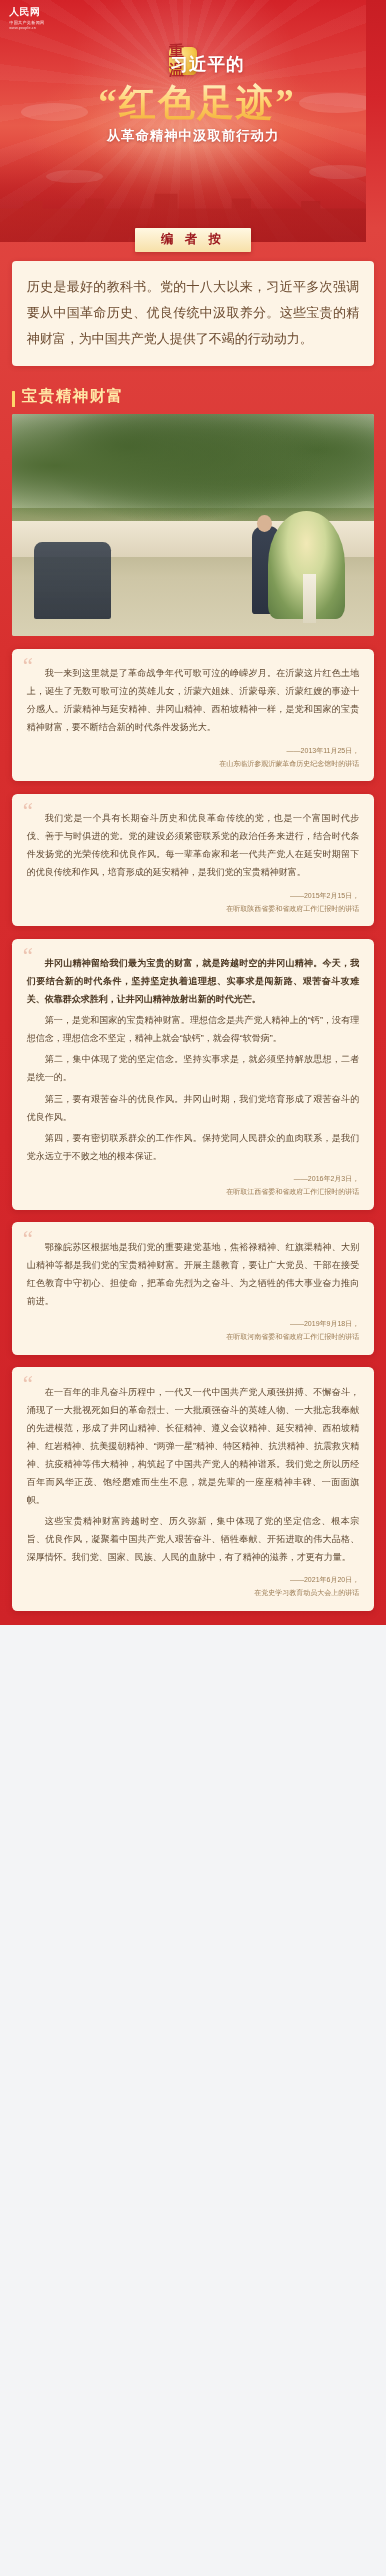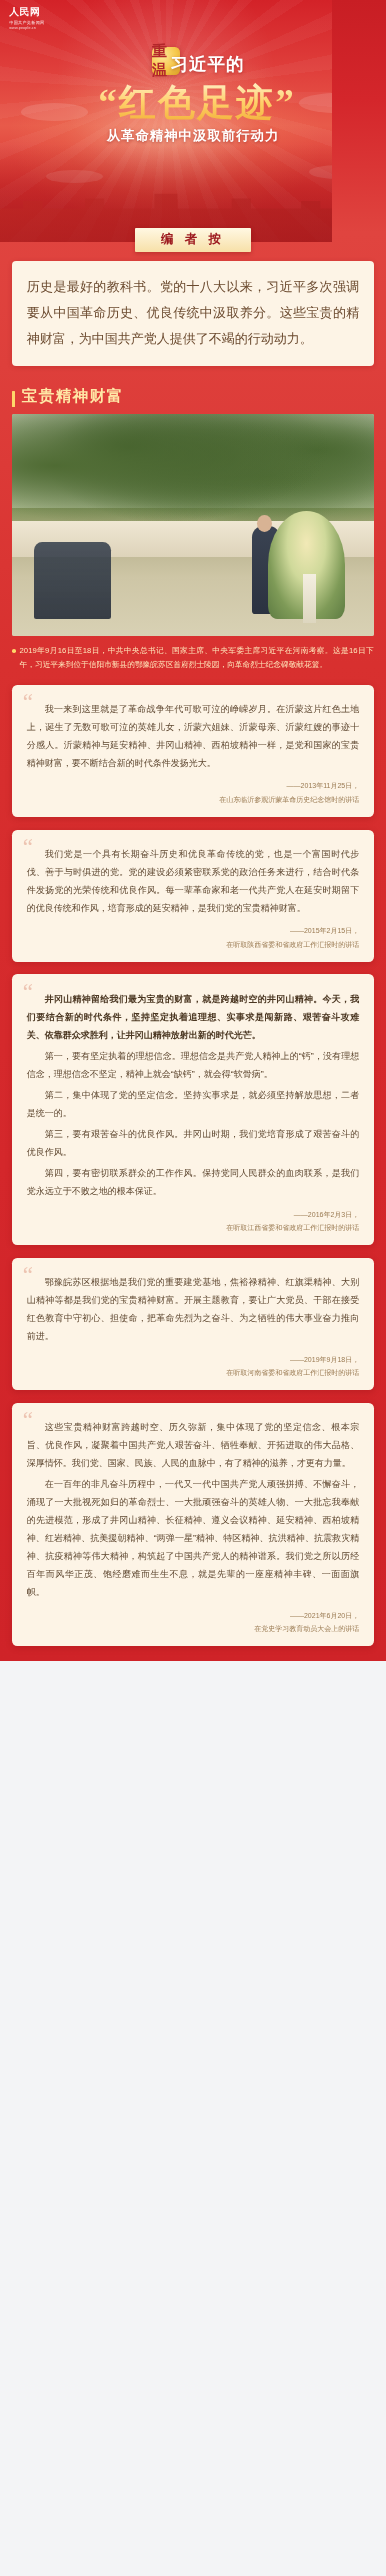--- a/index.html
+++ b/index.html
@@ -12,21 +12,21 @@
     width: 386px;
     position: relative;
     background: #d8262c;
     background: linear-gradient(180deg, #c81e24 0%, #d4262b 6%, #e0443f 14%, #de3f3b 22%, #d8302f 40%, #d4272b 70%, #cf2328 100%);
     overflow: hidden;
   }
 
   
   .hero {
     position: relative;
-    width: 332px;
+    width: 366px;
     height: 242px;
     background:
       radial-gradient(circle at 50% 30%, rgba(255,255,255,0.16) 0%, rgba(255,255,255,0) 46%),
       linear-gradient(180deg, #d32228 0%, #e0403c 30%, #e85a4a 52%, #d8302f 78%, #cf2228 100%);
     overflow: hidden;
   }
   
   .hero .rays {
     position: absolute; left: 50%; top: -62px; width: 464px; height: 361px;
     transform: translateX(-50%);
@@ -269,50 +269,49 @@
     <div class="ph-trees"></div>
     <div class="ph-ground"></div>
     <div class="ph-wall"></div>
     <div class="ph-people"></div>
     <div class="ph-person"></div>
     <div class="ph-head"></div>
     <div class="ph-wreath"></div>
     <div class="ph-wreath-ribbon"></div>
   </div>
 
-  <div class="caption">2019年9月16日至18日，中共中央总书记、国家主席、中央军委主席习近平在河南考察。这是16日下午，习近平来到位于信阳市新县的鄂豫皖苏区首府烈士陵园，向革命烈士纪念碑敬献花篮。</div>
 
   <div id="quotes">
       <div class="card">
         <span class="qmark">“</span>
         <p>我一来到这里就是了革命战争年代可歌可泣的峥嵘岁月。在沂蒙这片红色土地上，诞生了无数可歌可泣的英雄儿女，沂蒙六姐妹、沂蒙母亲、沂蒙红嫂的事迹十分感人。沂蒙精神与延安精神、井冈山精神、西柏坡精神一样，是党和国家的宝贵精神财富，要不断结合新的时代条件发扬光大。</p>
         <div class="src"><span class="date">——2013年11月25日，</span><span>在山东临沂参观沂蒙革命历史纪念馆时的讲话</span></div>
       </div>
       <div class="card">
         <span class="qmark">“</span>
         <p>我们党是一个具有长期奋斗历史和优良革命传统的党，也是一个富国时代步伐、善于与时俱进的党。党的建设必须紧密联系党的政治任务来进行，结合时代条件发扬党的光荣传统和优良作风。每一辈革命家和老一代共产党人在延安时期留下的优良传统和作风，培育形成的延安精神，是我们党的宝贵精神财富。</p>
         <div class="src"><span class="date">——2015年2月15日，</span><span>在听取陕西省委和省政府工作汇报时的讲话</span></div>
       </div>
       <div class="card">
         <span class="qmark">“</span>
         <p class="lead">井冈山精神留给我们最为宝贵的财富，就是跨越时空的井冈山精神。今天，我们要结合新的时代条件，坚持坚定执着追理想、实事求是闯新路、艰苦奋斗攻难关、依靠群众求胜利，让井冈山精神放射出新的时代光芒。</p>
-        <p>第一，要有坚定执着的理想信念。理想信念是共产党人精神上的“钙”，没有理想信念，理想信念不坚定，精神上就会“缺钙”，就会得“软骨病”。</p>
+        <p>第一，是党和国家的宝贵精神财富。理想信念是共产党人精神上的“钙”，没有理想信念，理想信念不坚定，精神上就会“缺钙”，就会得“软骨病”。</p>
         <p>第二，集中体现了党的坚定信念。坚持实事求是，就必须坚持解放思想，二者是统一的。</p>
         <p>第三，要有艰苦奋斗的优良作风。井冈山时期，我们党培育形成了艰苦奋斗的优良作风。</p>
         <p>第四，要有密切联系群众的工作作风。保持党同人民群众的血肉联系，是我们党永远立于不败之地的根本保证。</p>
         <div class="src"><span class="date">——2016年2月3日，</span><span>在听取江西省委和省政府工作汇报时的讲话</span></div>
       </div>
       <div class="card">
         <span class="qmark">“</span>
         <p>鄂豫皖苏区根据地是我们党的重要建党基地，焦裕禄精神、红旗渠精神、大别山精神等都是我们党的宝贵精神财富。开展主题教育，要让广大党员、干部在接受红色教育中守初心、担使命，把革命先烈为之奋斗、为之牺牲的伟大事业奋力推向前进。</p>
         <div class="src"><span class="date">——2019年9月18日，</span><span>在听取河南省委和省政府工作汇报时的讲话</span></div>
       </div>
       <div class="card">
         <span class="qmark">“</span>
+        <p>在一百年的非凡奋斗历程中，一代又一代中国共产党人顽强拼搏、不懈奋斗，涌现了一大批视死如归的革命烈士、一大批顽强奋斗的英雄人物、一大批忘我奉献的先进模范，形成了井冈山精神、长征精神、遵义会议精神、延安精神、西柏坡精神、红岩精神、抗美援朝精神、“两弹一星”精神、特区精神、抗洪精神、抗震救灾精神、抗疫精神等伟大精神，构筑起了中国共产党人的精神谱系。我们党之所以历经百年而风华正茂、饱经磨难而生生不息，就是先辈的一座座精神丰碑、一面面旗帜。</p>
         <p>这些宝贵精神财富跨越时空、历久弥新，集中体现了党的坚定信念、根本宗旨、优良作风，凝聚着中国共产党人艰苦奋斗、牺牲奉献、开拓进取的伟大品格、深厚情怀。我们党、国家、民族、人民的血脉中，有了精神的滋养，才更有力量。</p>
-        <p>在一百年的非凡奋斗历程中，一代又一代中国共产党人顽强拼搏、不懈奋斗，涌现了一大批视死如归的革命烈士、一大批顽强奋斗的英雄人物、一大批忘我奉献的先进模范，形成了井冈山精神、长征精神、遵义会议精神、延安精神、西柏坡精神、红岩精神、抗美援朝精神、“两弹一星”精神、特区精神、抗洪精神、抗震救灾精神、抗疫精神等伟大精神，构筑起了中国共产党人的精神谱系。我们党之所以历经百年而风华正茂、饱经磨难而生生不息，就是先辈的一座座精神丰碑、一面面旗帜。</p>
         <div class="src"><span class="date">——2021年6月20日，</span><span>在党史学习教育动员大会上的讲话</span></div>
       </div>
     </div>
 
   <div class="bottom-pad"></div>
 </div>
 
 
 </body></html>

